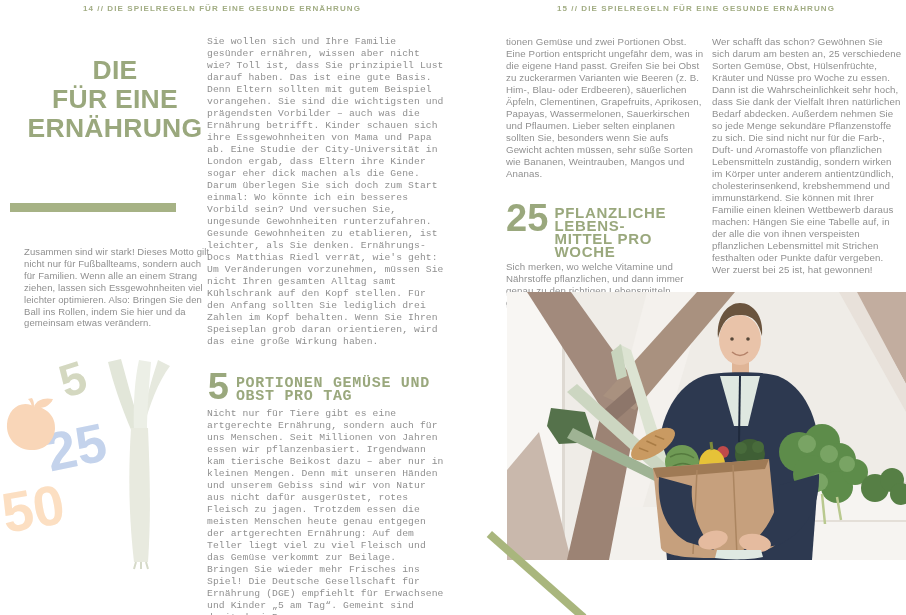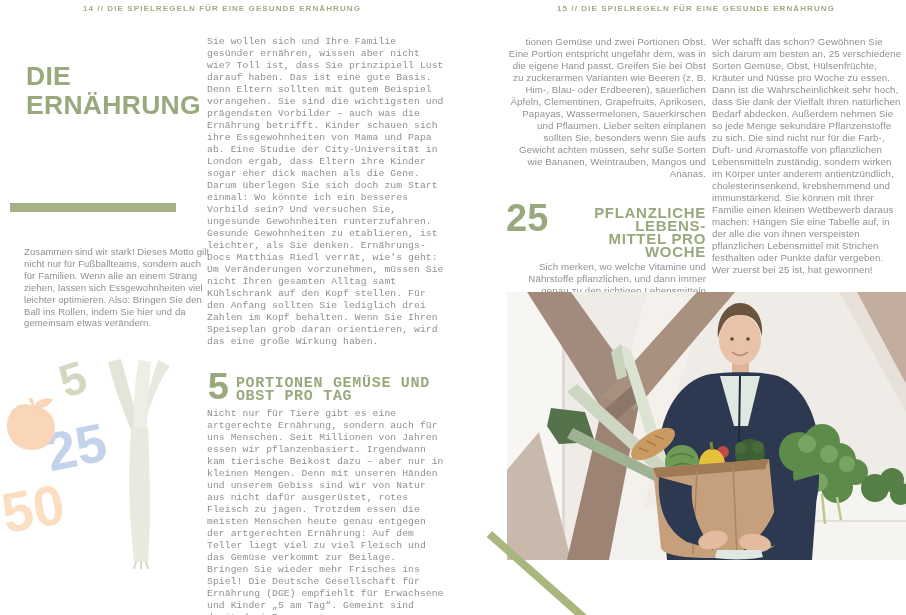--- a/index.html
+++ b/index.html
@@ -10,21 +10,21 @@
   #runhead-left{left:12px;width:420px;}
   #runhead-right{left:486px;width:420px;}
   #chapter-title{position:absolute;left:10px;top:46px;width:190px;
                  font-size:26.5px;line-height:29px;font-weight:700;letter-spacing:.3px;
                  color:#9aa87d;text-transform:uppercase;}
   #title-underline{position:absolute;left:10px;top:203px;width:166px;height:9px;background:#a6b285;}
   #intro{position:absolute;left:24px;top:246px;width:188px;
          font-size:9.5px;line-height:11.9px;color:#8f8f8f;letter-spacing:.1px;}
   .body-col{position:absolute;top:36px;font-size:9.7px;line-height:12px;color:#909090;letter-spacing:.1px;}
   #col1{left:207px;width:240px;font-family:Liberation Mono, monospace;}
-  #col2{left:506px;width:200px;text-align:right;}
+  #col2{left:506px;width:200px;}
   #col3{left:712px;width:190px;}
   .para{margin:0;}
   .sec-head{display:flex;align-items:flex-start;color:#9aa87d;}
   .sec-head .num{font-size:38px;line-height:32px;font-weight:700;margin-right:6px;}
   .sec-head .lines{padding-top:4px;font-size:15px;line-height:13px;font-weight:700;
                    letter-spacing:.7px;text-transform:uppercase;}
   .mt25{margin-top:25px;} .mt22{margin-top:22px;} .mt3{margin-top:3px;}
   .decor-num{position:absolute;font-weight:700;font-family:"Liberation Sans",sans-serif;}
   #decor-5 {left:60px;top:352px;font-size:46px;color:#d4d8c0;transform:rotate(-18deg);}
   #decor-25{left:46px;top:416px;font-size:54px;color:#c4d3ec;transform:rotate(-12deg);}
@@ -36,22 +36,23 @@
                 transform:rotate(41.5deg);transform-origin:left top;}
 </style>
 </head>
 <body>
 
 <div id="page">
 
   <div id="runhead-left" class="runhead">14 // DIE SPIELREGELN FÜR EINE GESUNDE ERNÄHRUNG</div>
   <div id="runhead-right" class="runhead">15 // DIE SPIELREGELN FÜR EINE GESUNDE ERNÄHRUNG</div>
 
-  <h1 id="chapter-title" style="margin:16px;">
+  <h1 id="chapter-title" style="margin:10px;text-align:center;">
     <span style="display:block">DIE</span>
+    <span style="display:block">FÜR EINE</span>
     <span style="display:block">ERNÄHRUNG</span>
   </h1>
   <div id="title-underline"></div>
   <p id="intro" class="para">Zusammen sind wir stark! Dieses Motto gilt nicht nur für Fußballteams, sondern auch für Familien. Wenn alle an einem Strang ziehen, lassen sich Essgewohnheiten viel leichter optimieren. Also: Bringen Sie den Ball ins Rollen, indem Sie hier und da gemeinsam etwas verändern.</p>
 
   <div id="decor-5" class="decor-num">5</div>
   <div id="decor-25" class="decor-num">25</div>
   <div id="decor-50" class="decor-num">50</div>
 
   <div id="apple-illu">

